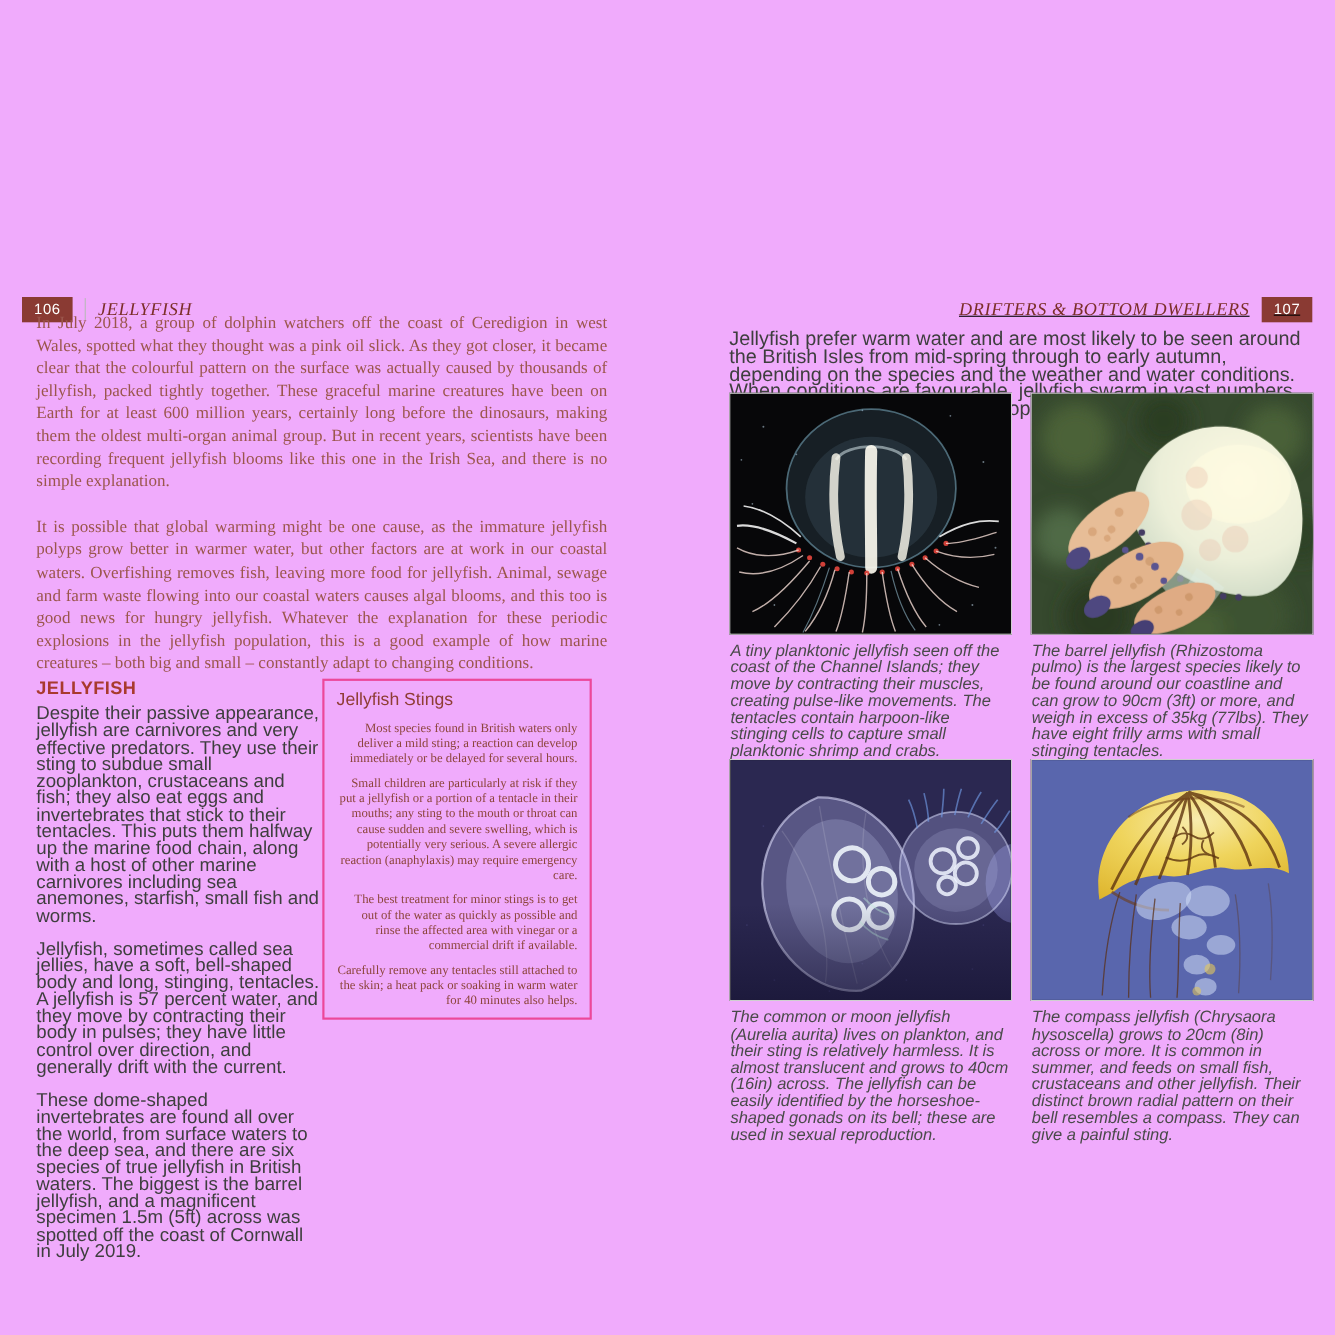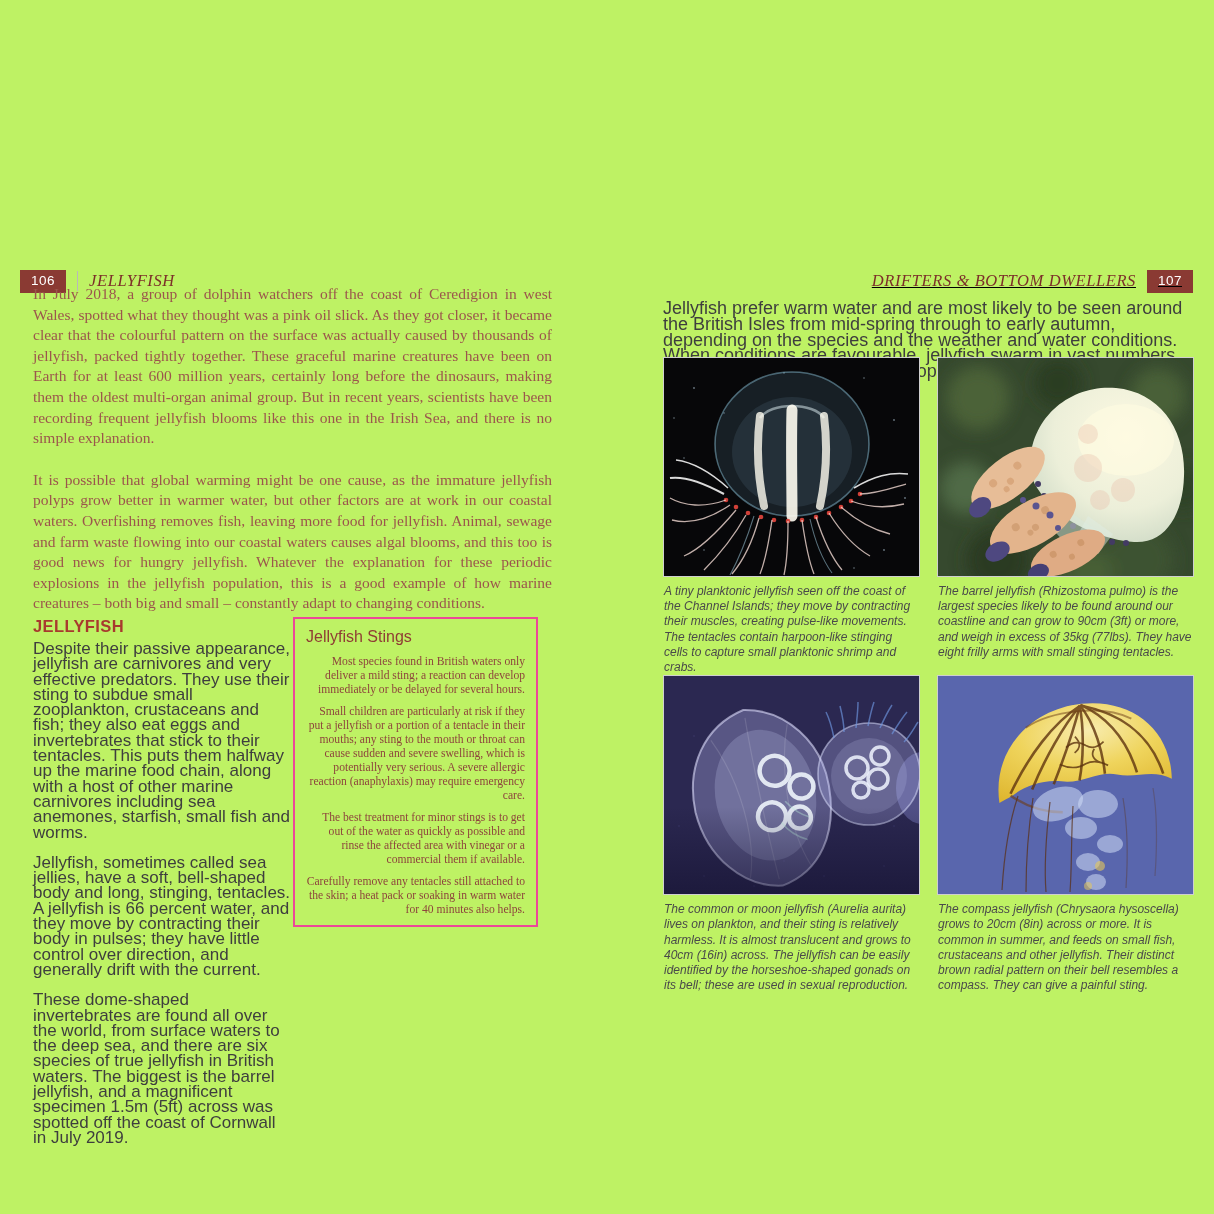--- a/index.html
+++ b/index.html
@@ -1,16 +1,16 @@
 <!DOCTYPE html>
 <html><head>
 <meta charset="utf-8">
 <style>
   html,body{margin:0;padding:0;background:#ffffff;}
-  .spread{position:relative;width:1214px;height:1214px;background:#bef264;
+  .spread{position:relative;width:1214px;height:1214px;background:#f0abfc;
           font-family:"Liberation Sans",sans-serif;overflow:hidden;}
 
   
   .hdr{position:absolute;top:270px;display:flex;align-items:center;gap:11px;}
   .hdr-left{left:20px;}
   .hdr-right{right:21px;text-decoration:underline;}
   .pagenum{background:#8a3a33;color:#fff;font-size:13.5px;line-height:1;
            padding:4px 11px 5px;letter-spacing:.5px;}
   .hdr-rule{width:1px;height:20px;background:#b9b9b9;}
   .running{font-family:"Liberation Serif","DejaVu Serif",serif;font-style:italic;
@@ -38,21 +38,21 @@
 
   
   .intro-right{position:absolute;left:663px;top:301px;width:531px;
                font-size:18px;line-height:15.8px;color:#3e3e3e;margin:0;}
   .grid{position:absolute;left:663px;top:357px;width:531px;display:grid;
         grid-template-columns:257px 257px;column-gap:17px;}
   figure{margin:0;display:flex;flex-direction:column;}
   .photo{width:257px;height:220px;border:1px solid #cfcfcf;box-sizing:border-box;
          overflow:hidden;background:#000;}
   .photo svg{display:block;}
-  figcaption{margin:7px 1px 0;font-style:italic;font-size:12px;
+  figcaption{margin:7px 1px 0;font-style:italic;font-size:15px;
              line-height:15.2px;color:#4a4a4a;min-height:66px;}
 </style>
 </head>
 <body>
 
 <div class="spread">
 
   <header class="hdr hdr-left">
     <span class="pagenum">106</span>
     <span class="hdr-rule"></span>
@@ -65,29 +65,29 @@
   </header>
 
   <section class="intro-left">
     <p>In July 2018, a group of dolphin watchers off the coast of Ceredigion in west Wales, spotted what they thought was a pink oil slick. As they got closer, it became clear that the colourful pattern on the surface was actually caused by thousands of jellyfish, packed tightly together. These graceful marine creatures have been on Earth for at least 600 million years, certainly long before the dinosaurs, making them the oldest multi-organ animal group. But in recent years, scientists have been recording frequent jellyfish blooms like this one in the Irish Sea, and there is no simple explanation.</p>
     <p>It is possible that global warming might be one cause, as the immature jellyfish polyps grow better in warmer water, but other factors are at work in our coastal waters. Overfishing removes fish, leaving more food for jellyfish. Animal, sewage and farm waste flowing into our coastal waters causes algal blooms, and this too is good news for hungry jellyfish. Whatever the explanation for these periodic explosions in the jellyfish population, this is a good example of how marine creatures – both big and small – constantly adapt to changing conditions.</p>
   </section>
 
   <section class="jcol">
     <h3>JELLYFISH</h3>
     <p>Despite their passive appearance, jellyfish are carnivores and very effective predators. They use their sting to subdue small zooplankton, crustaceans and fish; they also eat eggs and invertebrates that stick to their tentacles. This puts them halfway up the marine food chain, along with a host of other marine carnivores including sea anemones, starfish, small fish and worms.</p>
-    <p>Jellyfish, sometimes called sea jellies, have a soft, bell-shaped body and long, stinging, tentacles. A jellyfish is 66 percent water, and they move by contracting their body in pulses; they have little control over direction, and generally drift with the current.</p>
+    <p>Jellyfish, sometimes called sea jellies, have a soft, bell-shaped body and long, stinging, tentacles. A jellyfish is 57 percent water, and they move by contracting their body in pulses; they have little control over direction, and generally drift with the current.</p>
     <p>These dome-shaped invertebrates are found all over the world, from surface waters to the deep sea, and there are six species of true jellyfish in British waters. The biggest is the barrel jellyfish, and a magnificent specimen 1.5m (5ft) across was spotted off the coast of Cornwall in July 2019.</p>
   </section>
 
   <aside class="stings">
     <h4>Jellyfish Stings</h4>
     <p>Most species found in British waters only deliver a mild sting; a reaction can develop immediately or be delayed for several hours.</p>
     <p>Small children are particularly at risk if they put a jellyfish or a portion of a tentacle in their mouths; any sting to the mouth or throat can cause sudden and severe swelling, which is potentially very serious. A severe allergic reaction (anaphylaxis) may require emergency care.</p>
-    <p>The best treatment for minor stings is to get out of the water as quickly as possible and rinse the affected area with vinegar or a commercial them if available.</p>
+    <p>The best treatment for minor stings is to get out of the water as quickly as possible and rinse the affected area with vinegar or a commercial drift if available.</p>
     <p>Carefully remove any tentacles still attached to the skin; a heat pack or soaking in warm water for 40 minutes also helps.</p>
   </aside>
 
   <p class="intro-right">Jellyfish prefer warm water and are most likely to be seen around the British Isles from mid-spring through to early autumn, depending on the species and the weather and water conditions. When conditions are favourable, jellyfish swarm in vast numbers off our beaches; hundreds of people are stung every year.</p>
 
   <section class="grid">
 
     <figure>
       <div class="photo">
         <svg width="255" height="218" viewBox="0 0 255 218" xmlns="http://www.w3.org/2000/svg">

